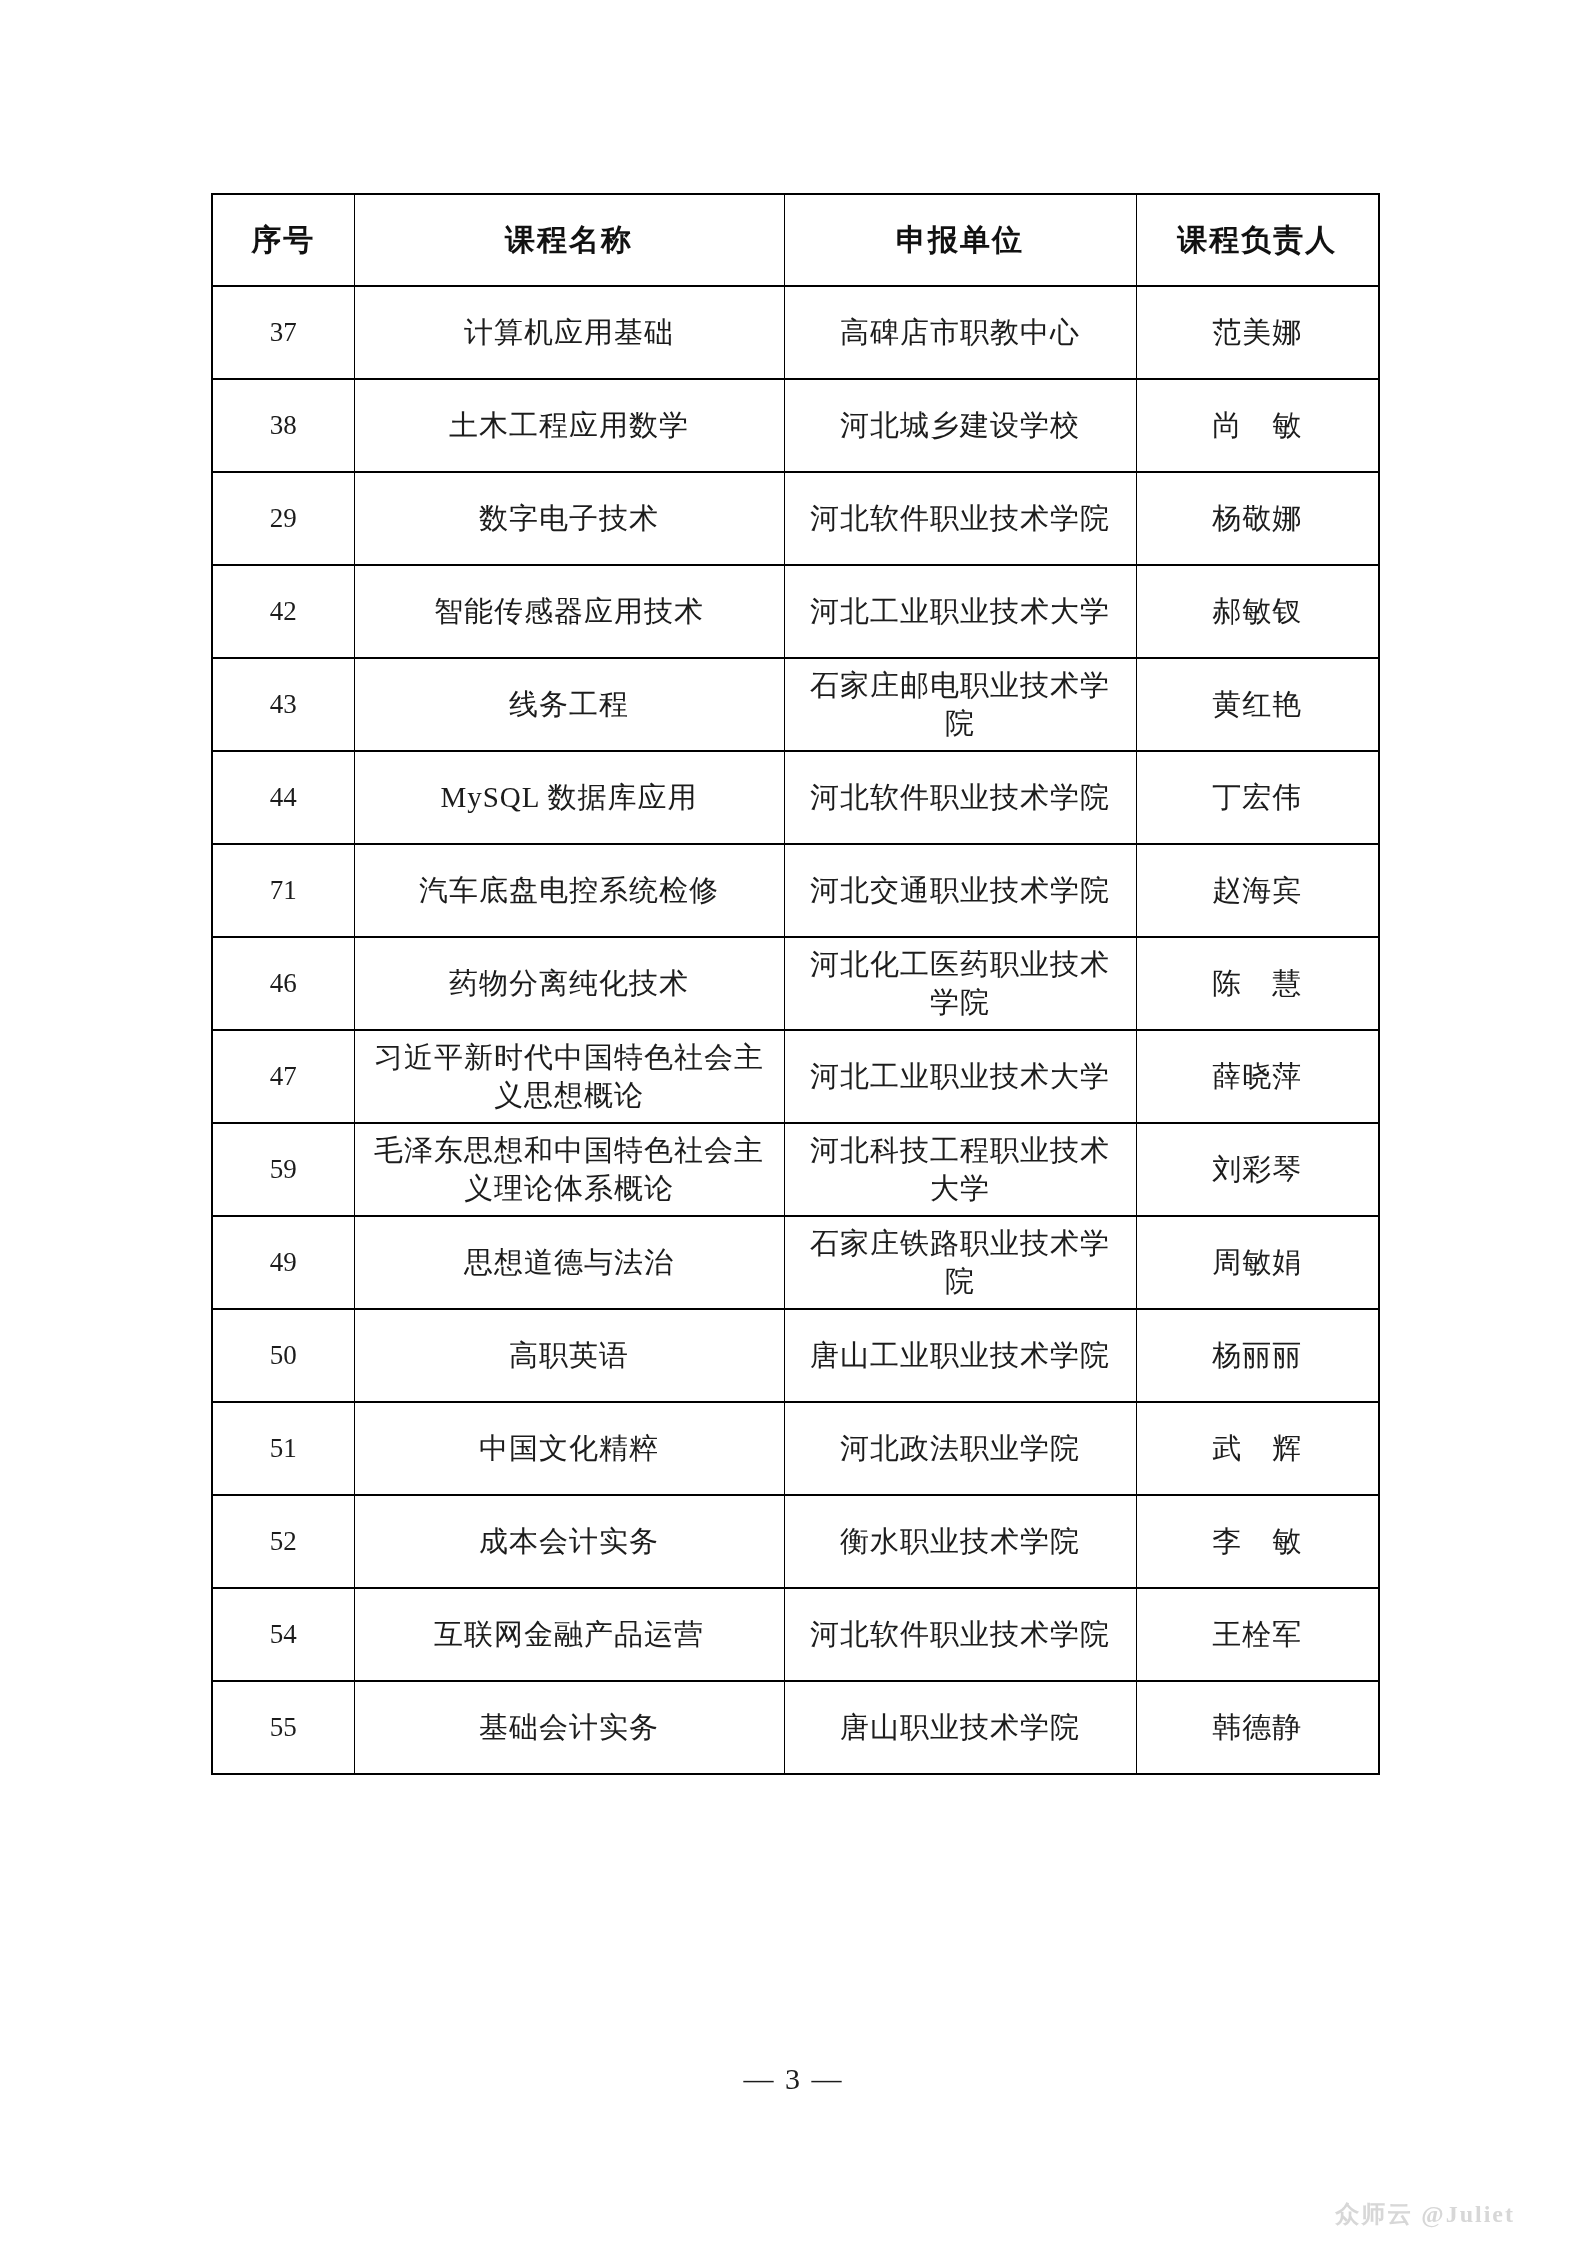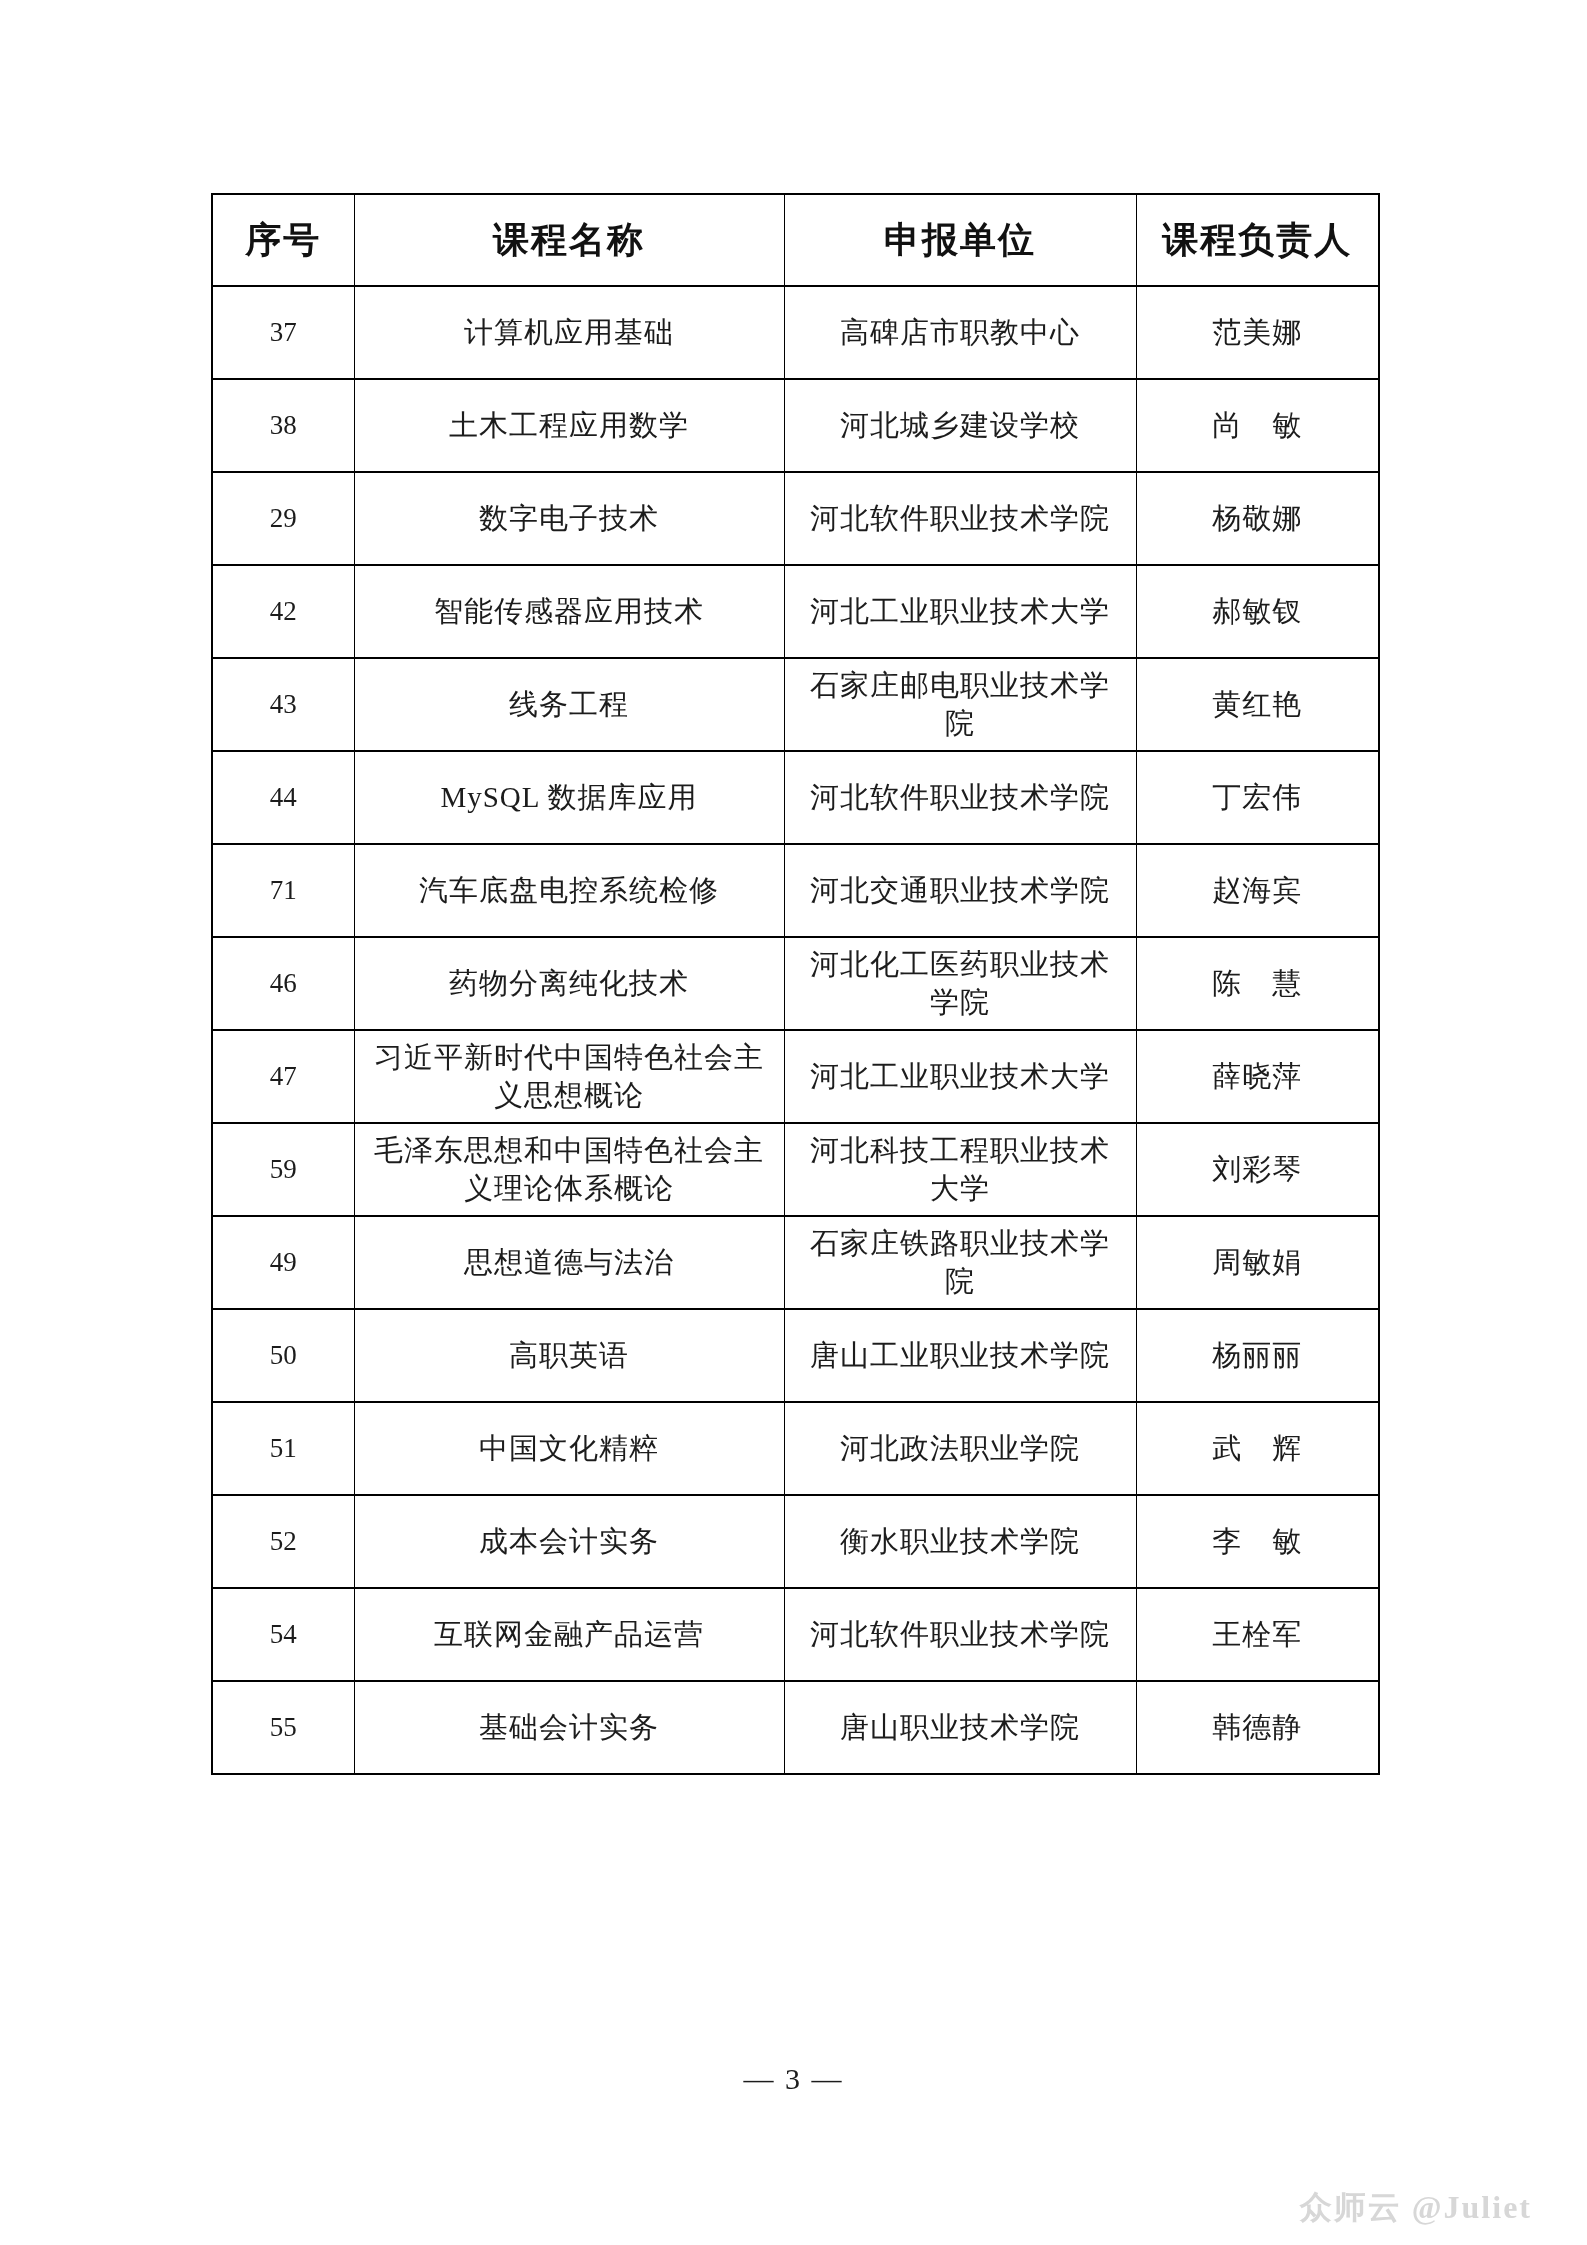--- a/index.html
+++ b/index.html
@@ -32,21 +32,21 @@
     border-bottom:2px solid #000;
     text-align:center;
     vertical-align:middle;
     padding:6px 12px;
     overflow:hidden;
   }
   .course-table th{
     height:78px;
     font-family:"Liberation Sans","DejaVu Sans",sans-serif;
     font-weight:bold;
-    font-size:36px;
+    font-size:30px;
     letter-spacing:2px;
     color:#111;
   }
   .course-table td{
     height:79px; 
     font-size:29px;
     line-height:1.28;
   }
   .course-table td.no-cell{
     font-family:"Liberation Serif","DejaVu Serif",serif;
@@ -63,23 +63,23 @@
     left:0;
     top:2062px;
     width:100%;
     text-align:center;
     font-size:30px;
     letter-spacing:2px;
     color:#1c1c1c;
   }
   .watermark{
     position:absolute;
-    right:55px;
+    right:72px;
     bottom:15px;
-    font-size:32px;
+    font-size:24px;
     font-weight:bold;
     color:#d7d7d7;
     letter-spacing:2px;
     user-select:none;
   }
 </style>
 </head>
 <body>
 
 <div class="page">

